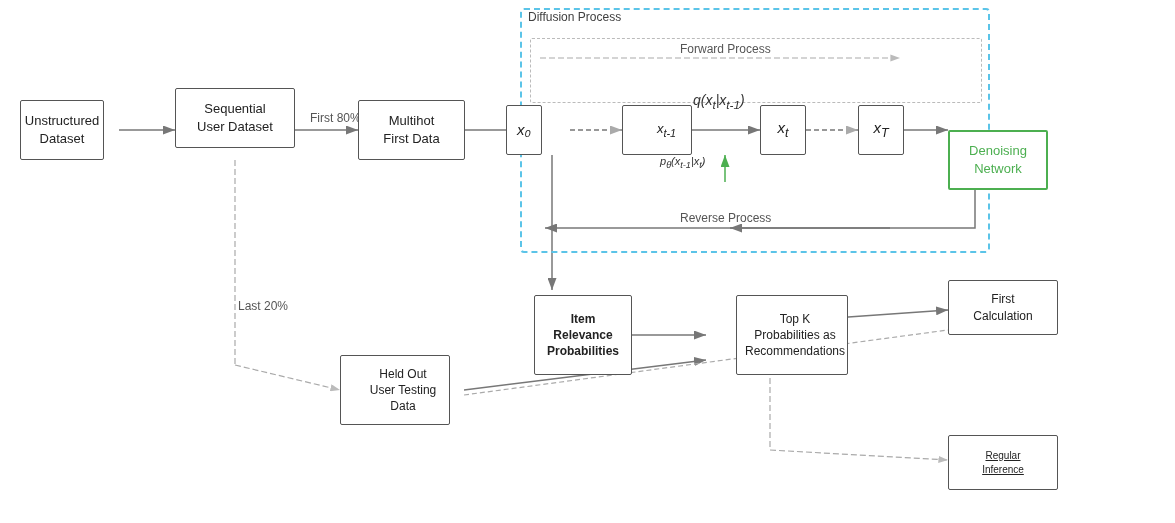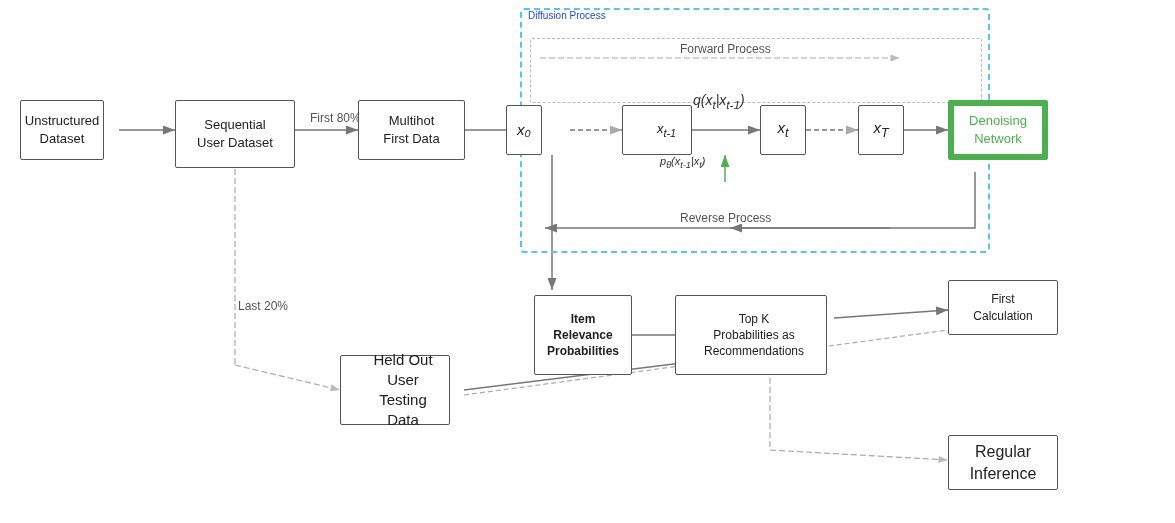--- a/index.html
+++ b/index.html
@@ -24,22 +24,23 @@
       align-items: center;
       justify-content: center;
       text-align: center;
       font-size: 13px;
       color: #222;
       line-height: 1.35;
       border-radius: 2px;
       padding: 4px 6px;
     }
     .box-green {
-      border: 6px solid #ec4899;
+      border: 2px solid #ec4899;
       color: #4caf50;
+      margin-top: 30px;
     }
     .diffusion-outer {
       position: absolute;
       border: 2px dashed #5bc4e8;
       border-radius: 4px;
       background: transparent;
     }
     .diffusion-label {
       position: absolute;
       color: #5bc4e8;
@@ -128,32 +129,32 @@
         <polygon points="0 0, 8 3, 0 6" fill="#bbb"></polygon>
       </marker>
       <marker id="arrowhead-green" markerWidth="8" markerHeight="6" refX="8" refY="3" orient="auto">
         <polygon points="0 0, 8 3, 0 6" fill="#4caf50"></polygon>
       </marker>
     </defs>
   </svg>
 
   <div class="diffusion-outer" style="left:520px; top:8px; width:470px; height:245px;">
   </div>
-  <span class="diffusion-label" style="left:528px; top:10px; font-size:10px; color:#1d4ed8;">Diffusion Process</span>
+  <span class="diffusion-label" style="left:528px; top:10px; font-size:12px; color:#404040;">Diffusion Process</span>
 
   <div class="forward-box" style="left:530px; top:38px; width:452px; height:65px; border-color:#bbb;">
   </div>
   <span class="forward-label" style="left:680px; top:42px; font-size:12px; color:#555;">Forward Process</span>
 
   <div class="box" style="left:20px; top:100px; width:84px; height:60px;">
     <span style="white-space:pre-line;">Unstructured
 Dataset</span>
   </div>
 
-  <div class="box" style="left:175px; top:100px; width:120px; height:68px;">
+  <div class="box" style="left:175px; top:88px; width:120px; height:60px;">
     <span style="white-space:pre-line;">Sequential
 User Dataset</span>
   </div>
 
   <div class="box" style="left:358px; top:100px; width:107px; height:60px;">
     <span style="white-space:pre-line;">Multihot
 First Data</span>
   </div>
 
   <div class="box" style="left:506px; top:105px; width:36px; height:50px; font-size:15px; font-style:italic;">
@@ -184,35 +185,35 @@
     <span style="white-space:pre-line;">Denoising
 Network</span>
   </div>
 
   <div class="box" style="left:534px; top:295px; width:98px; height:80px;">
     <span style="white-space:pre-line; font-size:12px;font-weight:bold;">Item
 Relevance
 Probabilities</span>
   </div>
 
-  <div class="box" style="left:675px; top:295px; width:152px; height:80px;padding-left:12px;">
+  <div class="box" style="left:736px; top:295px; width:112px; height:80px;padding-left:12px;">
     <span style="white-space:pre-line; font-size:12px;">Top K
 Probabilities as
 Recommendations</span>
   </div>
 
   <div class="box" style="left:948px; top:280px; width:110px; height:55px;">
     <span style="white-space:pre-line; font-size:12px;">First
 Calculation</span>
   </div>
 
   <div class="box" style="left:340px; top:355px; width:110px; height:70px;">
-    <span style="white-space:pre-line; font-size:15px;margin-left:16px;">Held Out
+    <span style="white-space:pre-line; font-size:12px;margin-left:16px;">Held Out
 User Testing
 Data</span>
   </div>
 
   <div class="box" style="left:948px; top:435px; width:110px; height:55px;">
-    <span style="white-space:pre-line; font-size:16px;">Regular
+    <span style="white-space:pre-line; font-size:10px;text-decoration:underline;">Regular
 Inference</span>
   </div>
 
 </div>
 
 </body></html>

